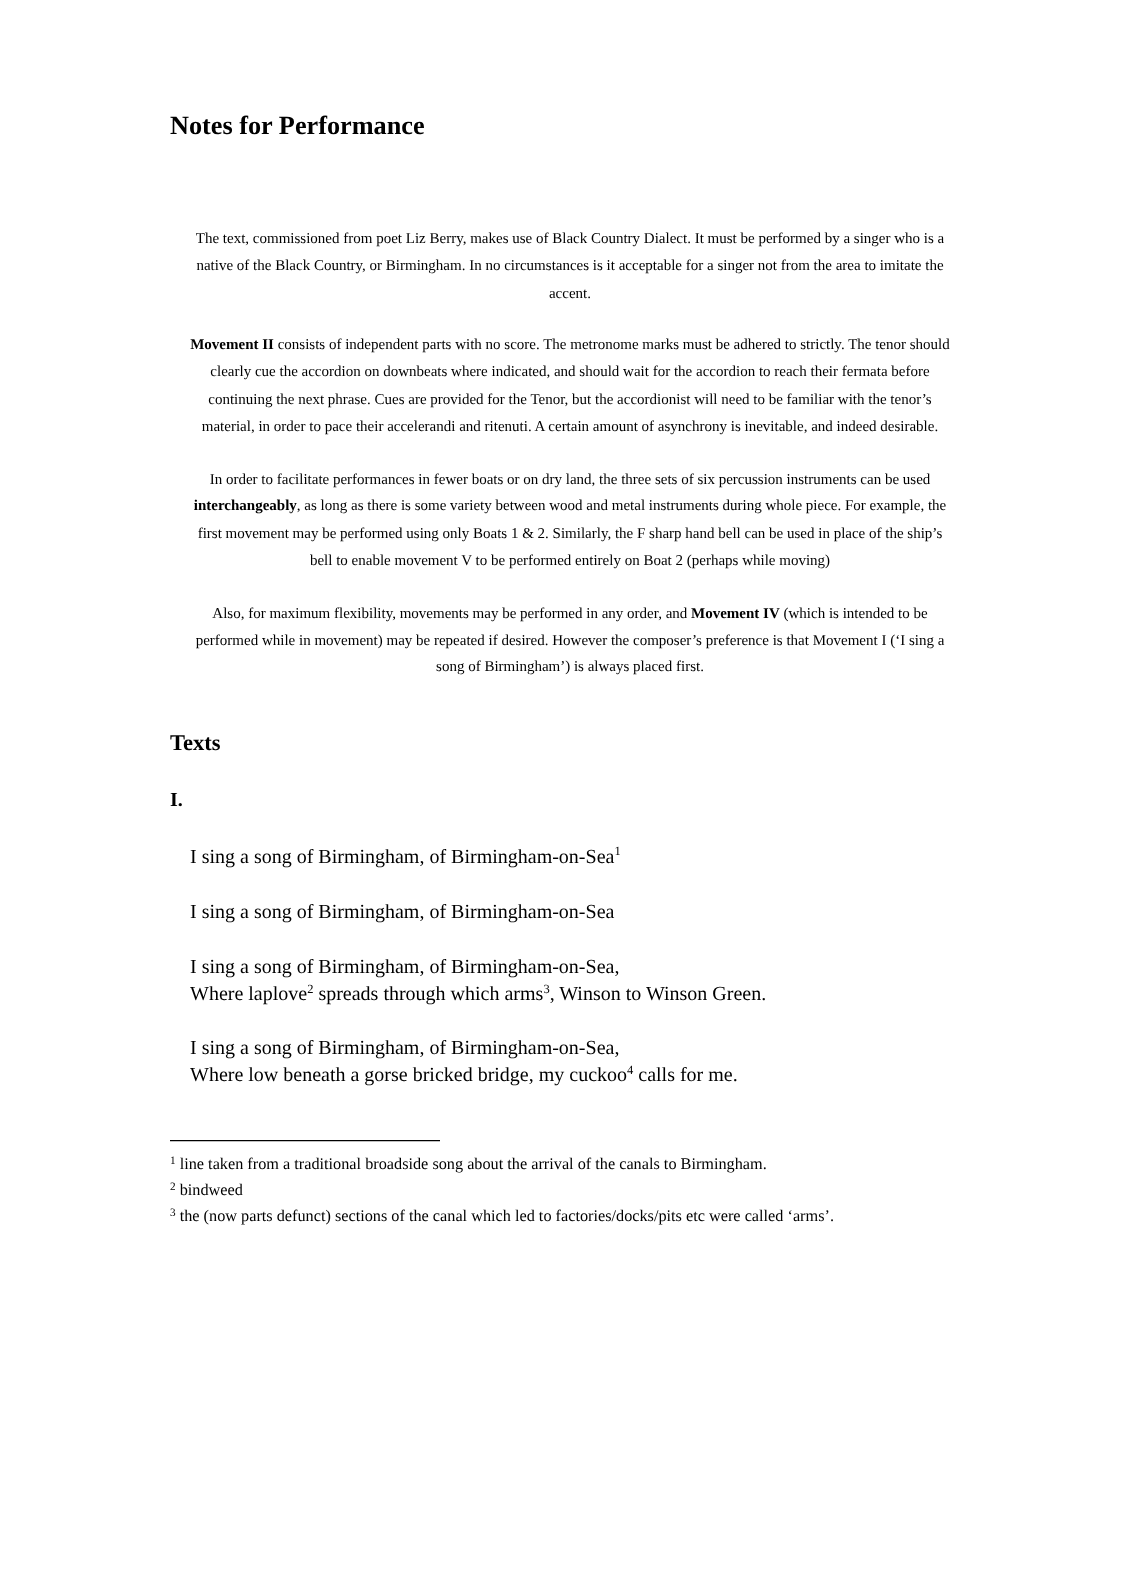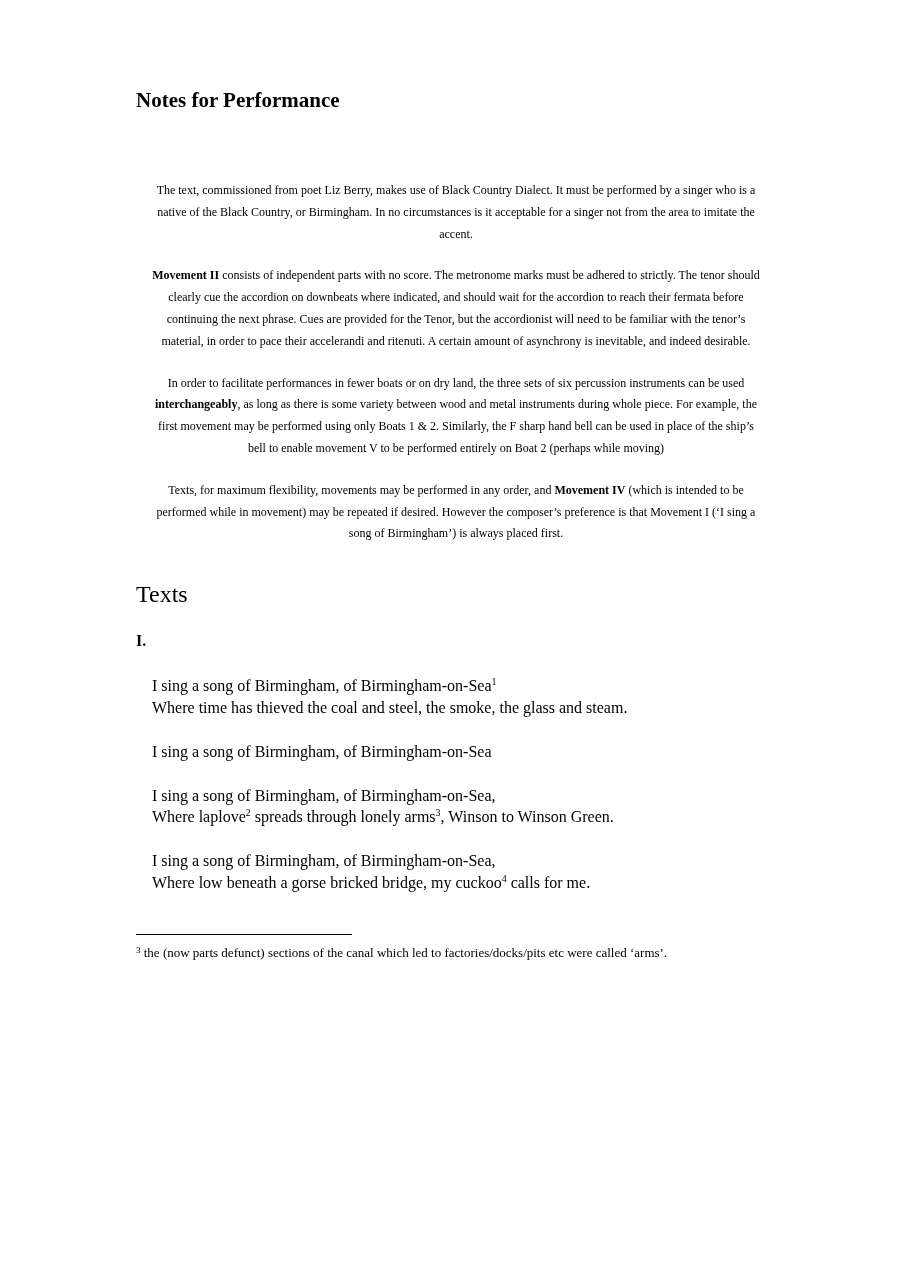--- a/index.html
+++ b/index.html
@@ -31,23 +31,23 @@
   #paragraphs {
     margin-top: 68px;
   }
   .para {
     font-size: 12px;
     line-height: 21.8px;
     margin: 0 0 20px 16px;
     text-align: center;
   }
   .texts-heading {
-    font-size: 24px;
+    font-size: 18px;
     line-height: 22px;
-    font-weight: normal;
+    font-weight: bold;
     margin: 38px 0 0 0;
   }
   .movement-label {
     font-size: 16px;
     line-height: 20px;
     font-weight: bold;
     margin: 26px 0 0 0;
   }
   #verses {
     margin-top: 24px;
@@ -85,28 +85,30 @@
 </head>
 <body>
 
 <div class="page">
   <div class="content">
     <h1 class="doc-title">Notes for Performance</h1>
     <div id="paragraphs">
         <p class="para"><span>The text, commissioned from poet Liz Berry, makes use of Black Country Dialect. It must be performed by a singer who is a native of the Black Country, or Birmingham. In no circumstances is it acceptable for a singer not from the area to imitate the accent.</span></p>
         <p class="para"><strong>Movement II</strong><span> consists of independent parts with no score. The metronome marks must be adhered to strictly. The tenor should clearly cue the accordion on downbeats where indicated, and should wait for the accordion to reach their fermata before continuing the next phrase. Cues are provided for the Tenor, but the accordionist will need to be familiar with the tenor’s material, in order to pace their accelerandi and ritenuti. A certain amount of asynchrony is inevitable, and indeed desirable.</span></p>
         <p class="para"><span>In order to facilitate performances in fewer boats or on dry land, the three sets of six percussion instruments can be used </span><strong>interchangeably</strong><span>, as long as there is some variety between wood and metal instruments during whole piece. For example, the first movement may be performed using only Boats 1 &amp; 2. Similarly, the F sharp hand bell can be used in place of the ship’s bell to enable movement V to be performed entirely on Boat 2 (perhaps while moving)</span></p>
-        <p class="para"><span>Texts, for maximum flexibility, movements may be performed in any order, and </span><strong>Movement IV</strong><span> (which is intended to be performed while in movement) may be repeated if desired. However the composer’s preference is that Movement I (‘I sing a song of Birmingham’) is always placed first.</span></p>
+        <p class="para"><span>Also, for maximum flexibility, movements may be performed in any order, and </span><strong>Movement IV</strong><span> (which is intended to be performed while in movement) may be repeated if desired. However the composer’s preference is that Movement I (‘I sing a song of Birmingham’) is always placed first.</span></p>
       </div>
     <h2 class="texts-heading">Texts</h2>
     <h3 class="movement-label">I.</h3>
     <div id="verses">
-        <p class="verse"><span>I sing a song of Birmingham, of Birmingham-on-Sea</span><sup class="ref">1</sup><br><span>Where time has thieved the coal and steel, the smoke, the glass and steam.</span></p>
+        <p class="verse"><span>I sing a song of Birmingham, of Birmingham-on-Sea</span><sup class="ref">1</sup><br></p>
         <p class="verse"><span>I sing a song of Birmingham, of Birmingham-on-Sea</span><br></p>
-        <p class="verse"><span>I sing a song of Birmingham, of Birmingham-on-Sea,</span><br><span>Where laplove</span><sup class="ref">2</sup><span> spreads through lonely arms</span><sup class="ref">3</sup><span>, Winson to Winson Green.</span></p>
+        <p class="verse"><span>I sing a song of Birmingham, of Birmingham-on-Sea,</span><br><span>Where laplove</span><sup class="ref">2</sup><span> spreads through which arms</span><sup class="ref">3</sup><span>, Winson to Winson Green.</span></p>
         <p class="verse"><span>I sing a song of Birmingham, of Birmingham-on-Sea,</span><br><span>Where low beneath a gorse bricked bridge, my cuckoo</span><sup class="ref">4</sup><span> calls for me.</span></p>
       </div>
     <div class="footnote-rule"></div>
     <div id="footnotes">
+        <div class="footnote"><sup class="ref">1</sup><span> line taken from a traditional broadside song about the arrival of the canals to Birmingham.</span></div>
+        <div class="footnote"><sup class="ref">2</sup><span> bindweed</span></div>
         <div class="footnote"><sup class="ref">3</sup><span> the (now parts defunct) sections of the canal which led to factories/docks/pits etc were called ‘arms’.</span></div>
       </div>
   </div>
 </div>
 
 </body></html>

